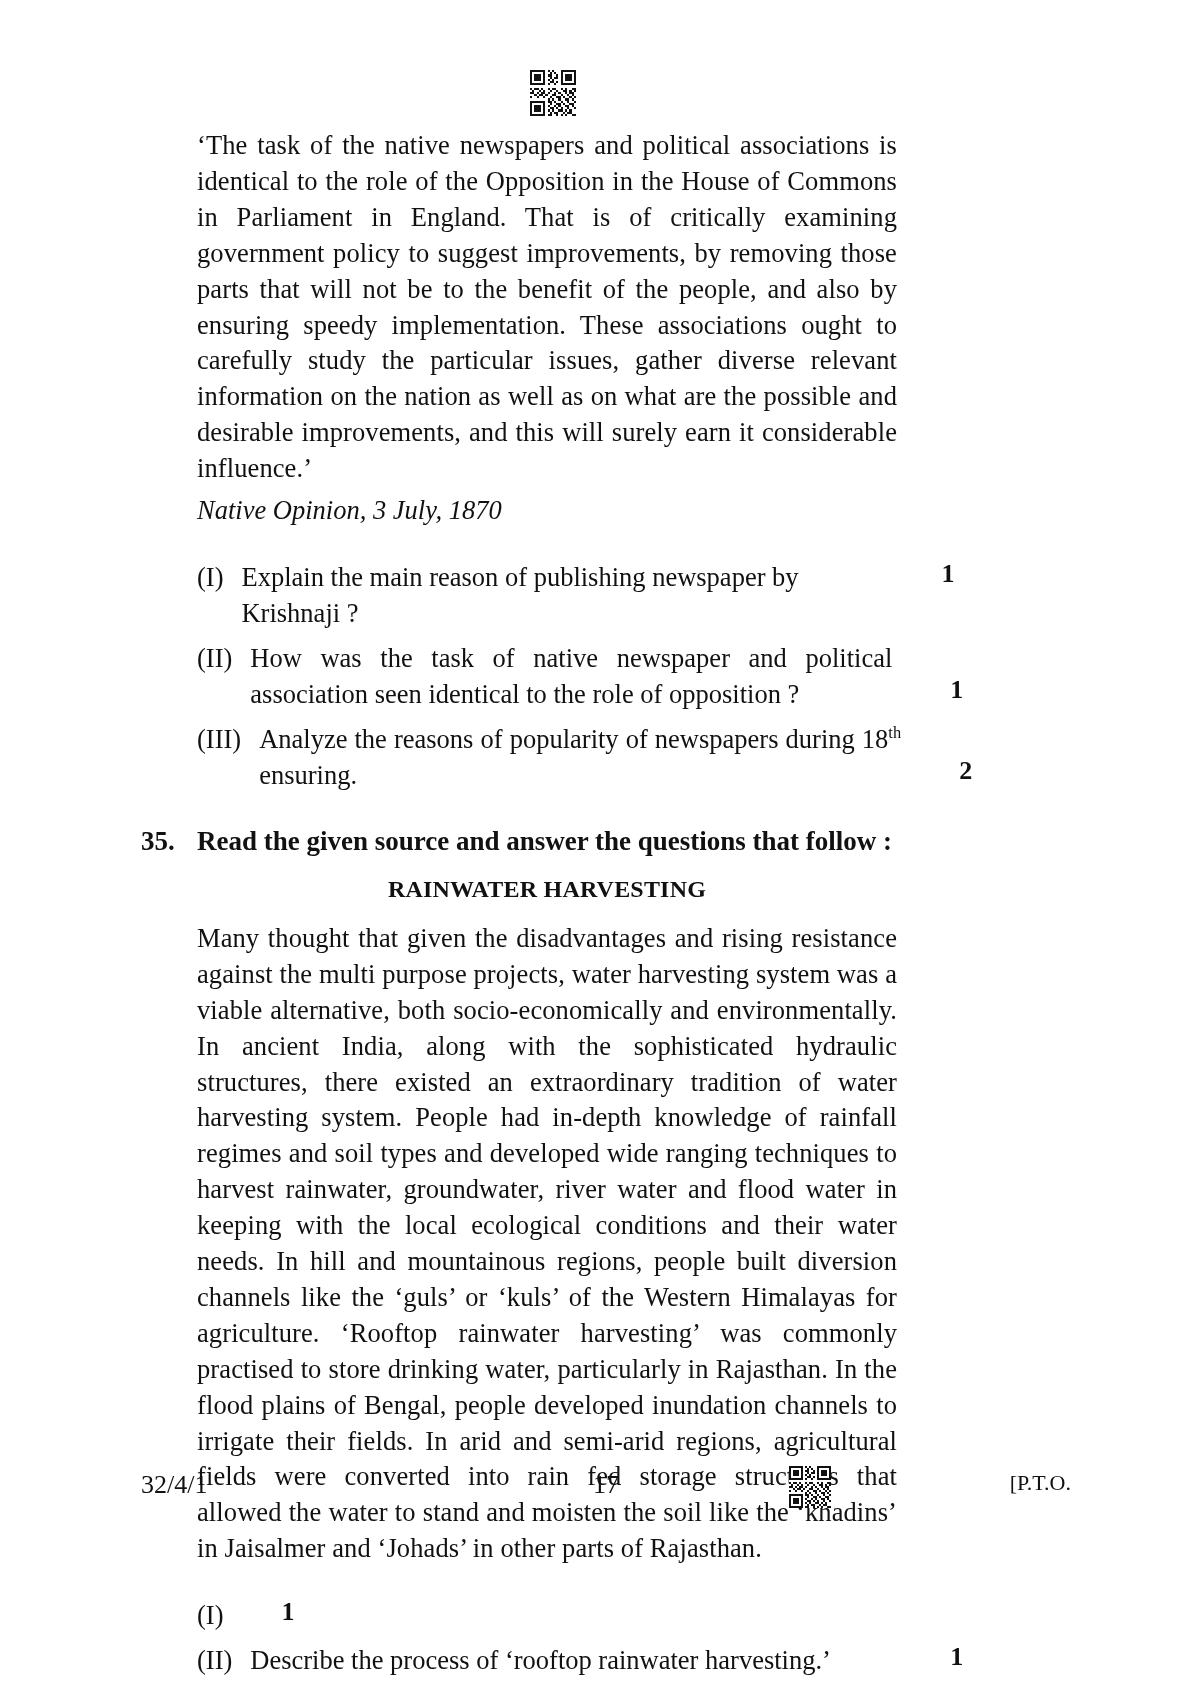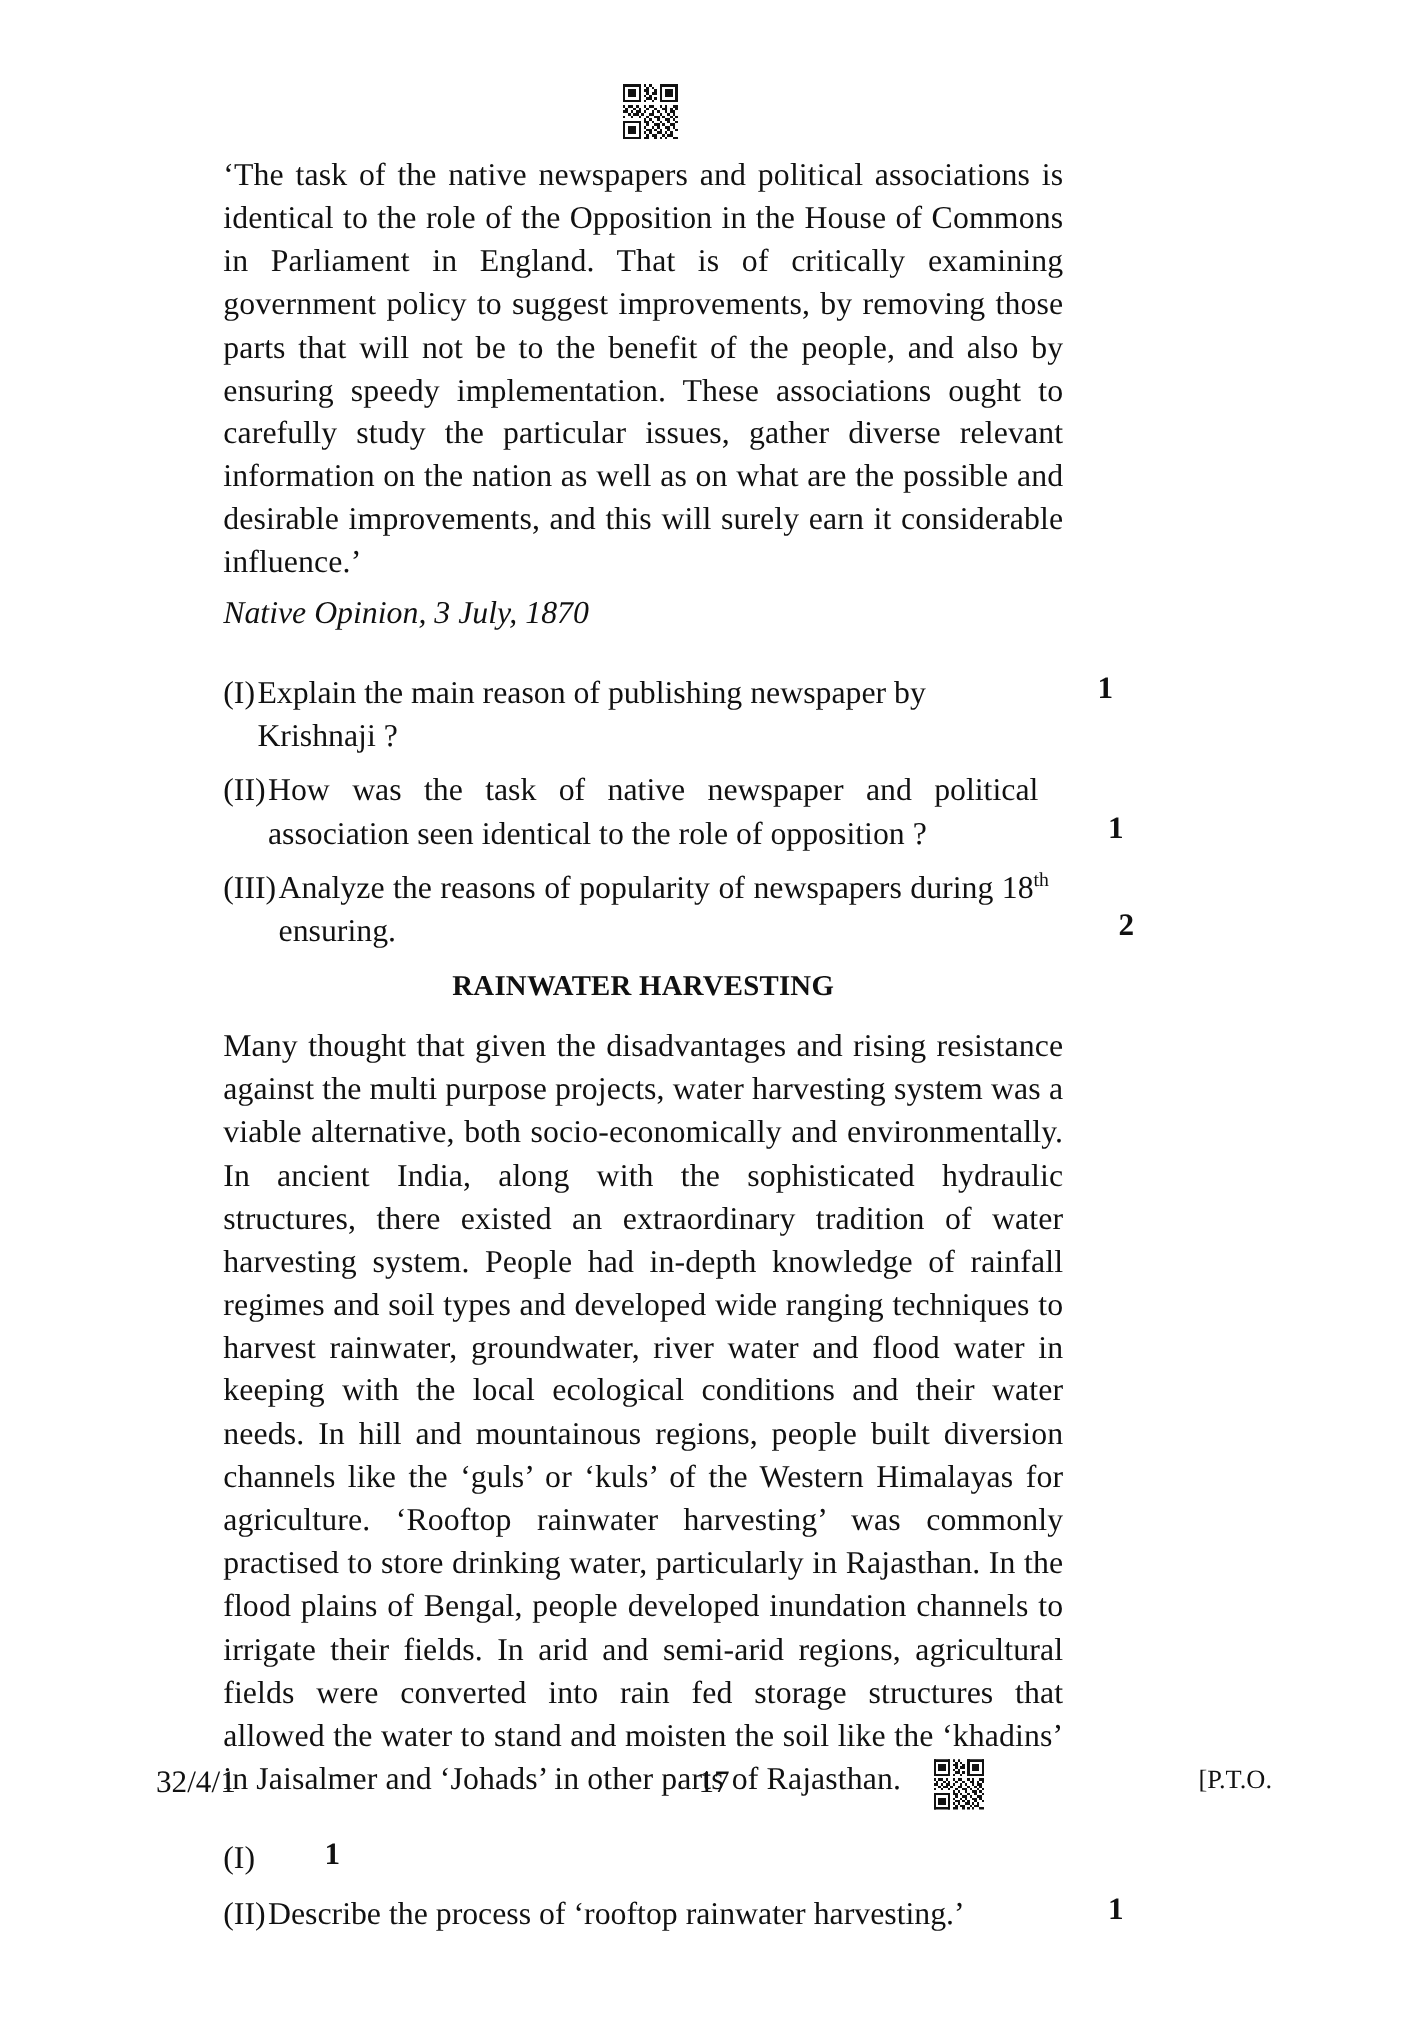--- a/index.html
+++ b/index.html
@@ -12,21 +12,21 @@
     width: 1190px;
     height: 1684px;
     position: relative;
     font-family: "Liberation Serif", "DejaVu Serif", serif;
     color: #111111;
     overflow: hidden;
   }
 
   .page {
     position: absolute;
-    left: 0; top: 0;
+    left: 11px; top: 0;
     width: 1084px;
     height: 1684px;
     padding: 0;
   }
 
   
   .qr {
     display: block;
     image-rendering: pixelated;
   }
@@ -84,20 +84,21 @@
     white-space: nowrap;
   }
   .qtext {
     flex: 0 0 644px;
     width: 644px;
     font-size: 26.5px;
     line-height: 1.36;
     text-align: justify;
     text-justify: inter-word;
     padding-left: 2px;
+    margin-left: 16px;
   }
   .qtext.nojust { text-align: left; }
   .qmarkcol {
     flex: 1 1 auto;
     position: relative;
     font-size: 26px;
     font-weight: bold;
     text-align: left;
     padding-left: 58px;
   }
@@ -314,20 +315,24 @@
       <div class="qrow">
         <div class="qlabel">(III)</div>
         <div class="qtext"><span>Analyze the reasons of popularity of newspapers during 18</span><sup>th</sup><span> ensuring.</span></div>
         <div class="qmarkcol">
           <span class="mark-bottom">2</span>
         </div>
       </div>
 
     </div>
 
+    <div class="qnum-row">
+      <div class="qnum">35.</div>
+      <div class="qnum-text">Read the given source and answer the questions that follow :</div>
+    </div>
 
     <div class="source-title">RAINWATER HARVESTING</div>
 
     <p class="para para-block">Many thought that given the disadvantages and rising resistance against the multi purpose projects, water harvesting system was a viable alternative, both socio-economically and environmentally. In ancient India, along with the sophisticated hydraulic structures, there existed an extraordinary tradition of water harvesting system. People had in-depth knowledge of rainfall regimes and soil types and developed wide ranging techniques to harvest rainwater, groundwater, river water and flood water in keeping with the local ecological conditions and their water needs. In hill and mountainous regions, people built diversion channels like the ‘guls’ or ‘kuls’ of the Western Himalayas for agriculture. ‘Rooftop rainwater harvesting’ was commonly practised to store drinking water, particularly in Rajasthan. In the flood plains of Bengal, people developed inundation channels to irrigate their fields. In arid and semi-arid regions, agricultural fields were converted into rain fed storage structures that allowed the water to stand and moisten the soil like the ‘khadins’ in Jaisalmer and ‘Johads’ in other parts of Rajasthan.</p>
 
     <div class="qlist">
 
       <div class="qrow">
         <div class="qlabel">(I)</div>
         <div class="qmarkcol">

